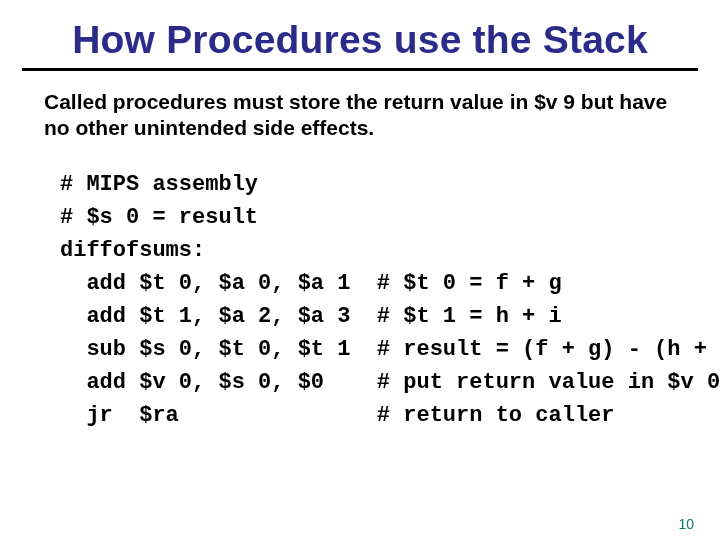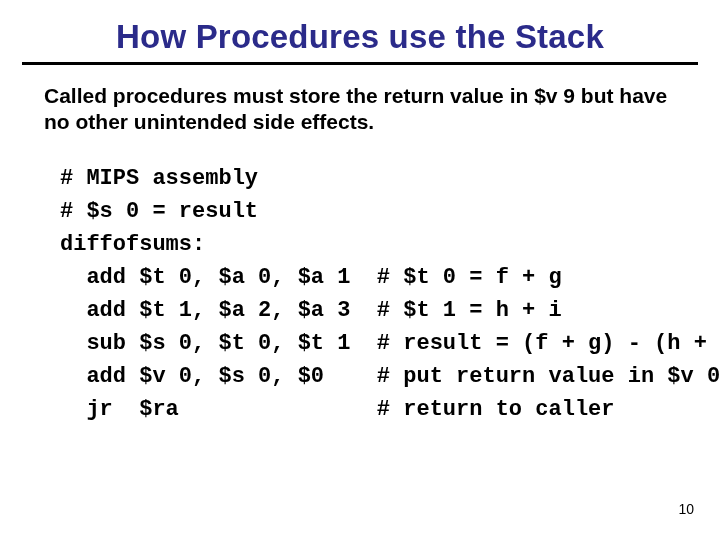--- a/index.html
+++ b/index.html
@@ -13,21 +13,21 @@
     position: relative;
     overflow: hidden;
   }
   .slide {
     width: 720px;
     height: 540px;
     position: relative;
     box-sizing: border-box;
   }
   .title {
-    font-size: 33px;
+    font-size: 39px;
     font-weight: bold;
     color: #2b2b8a;
     text-align: center;
     padding-top: 18px;
     padding-bottom: 6px;
     letter-spacing: 0.2px;
   }
   .rule {
     border: none;
     border-top: 3px solid #000000;
@@ -44,24 +44,24 @@
     font-family: "Courier New", Courier, monospace;
     font-size: 22px;
     font-weight: bold;
     color: #000000;
     margin: 26px 44px 0 60px;
     line-height: 1.5;
     white-space: pre;
   }
   .page-num {
     position: absolute;
-    bottom: 23px;
+    bottom: 8px;
     right: 26px;
     font-size: 14px;
-    color: #000000;
+    color: #0f766e;
   }
 </style>
 </head>
 <body>
 
 <div class="slide">
 
   <div class="title">How Procedures use the Stack</div>
 
   <hr class="rule">

